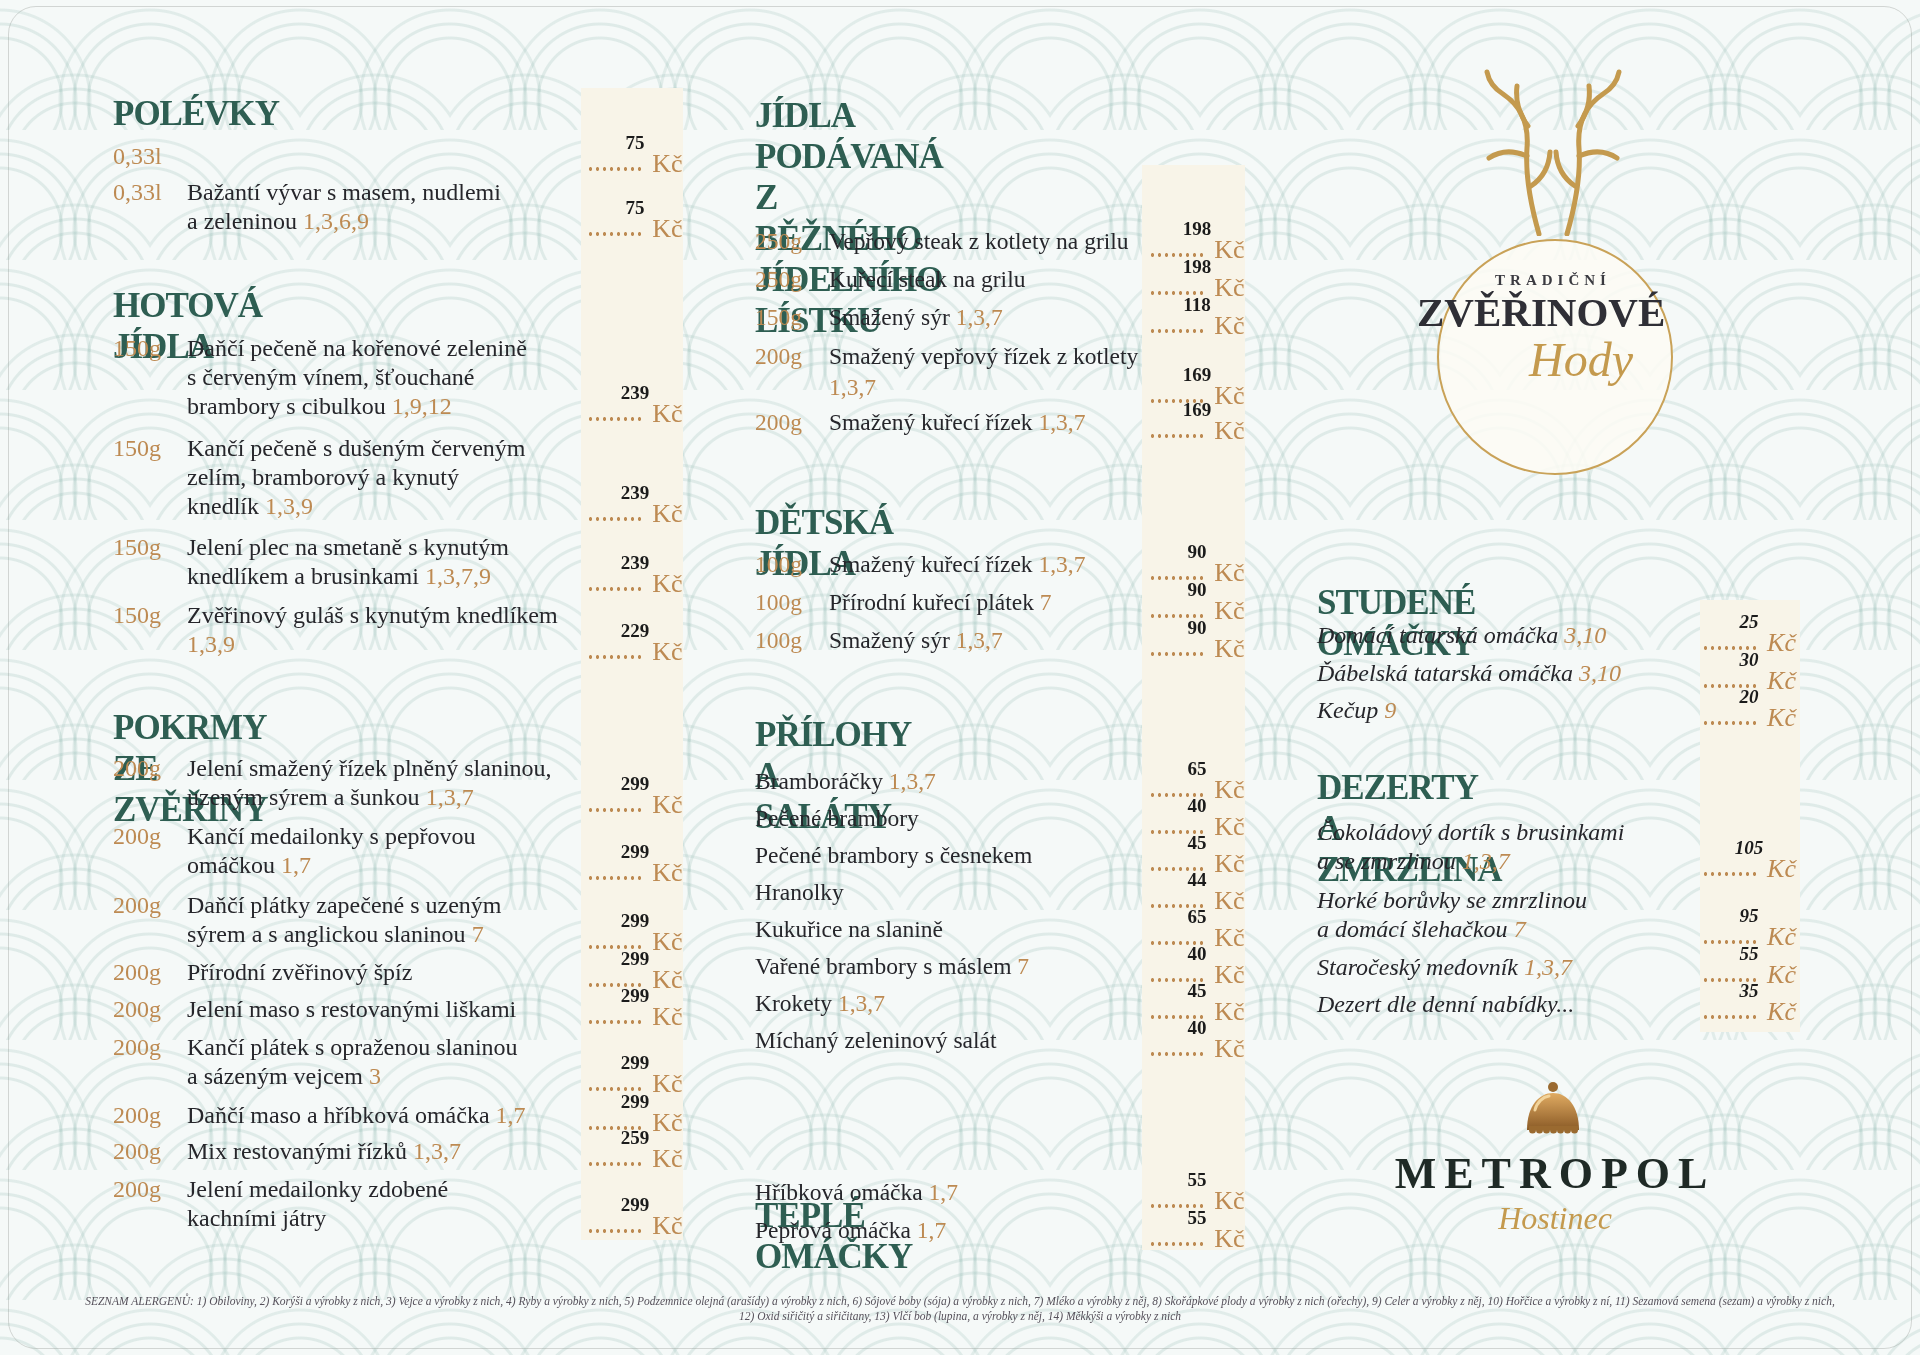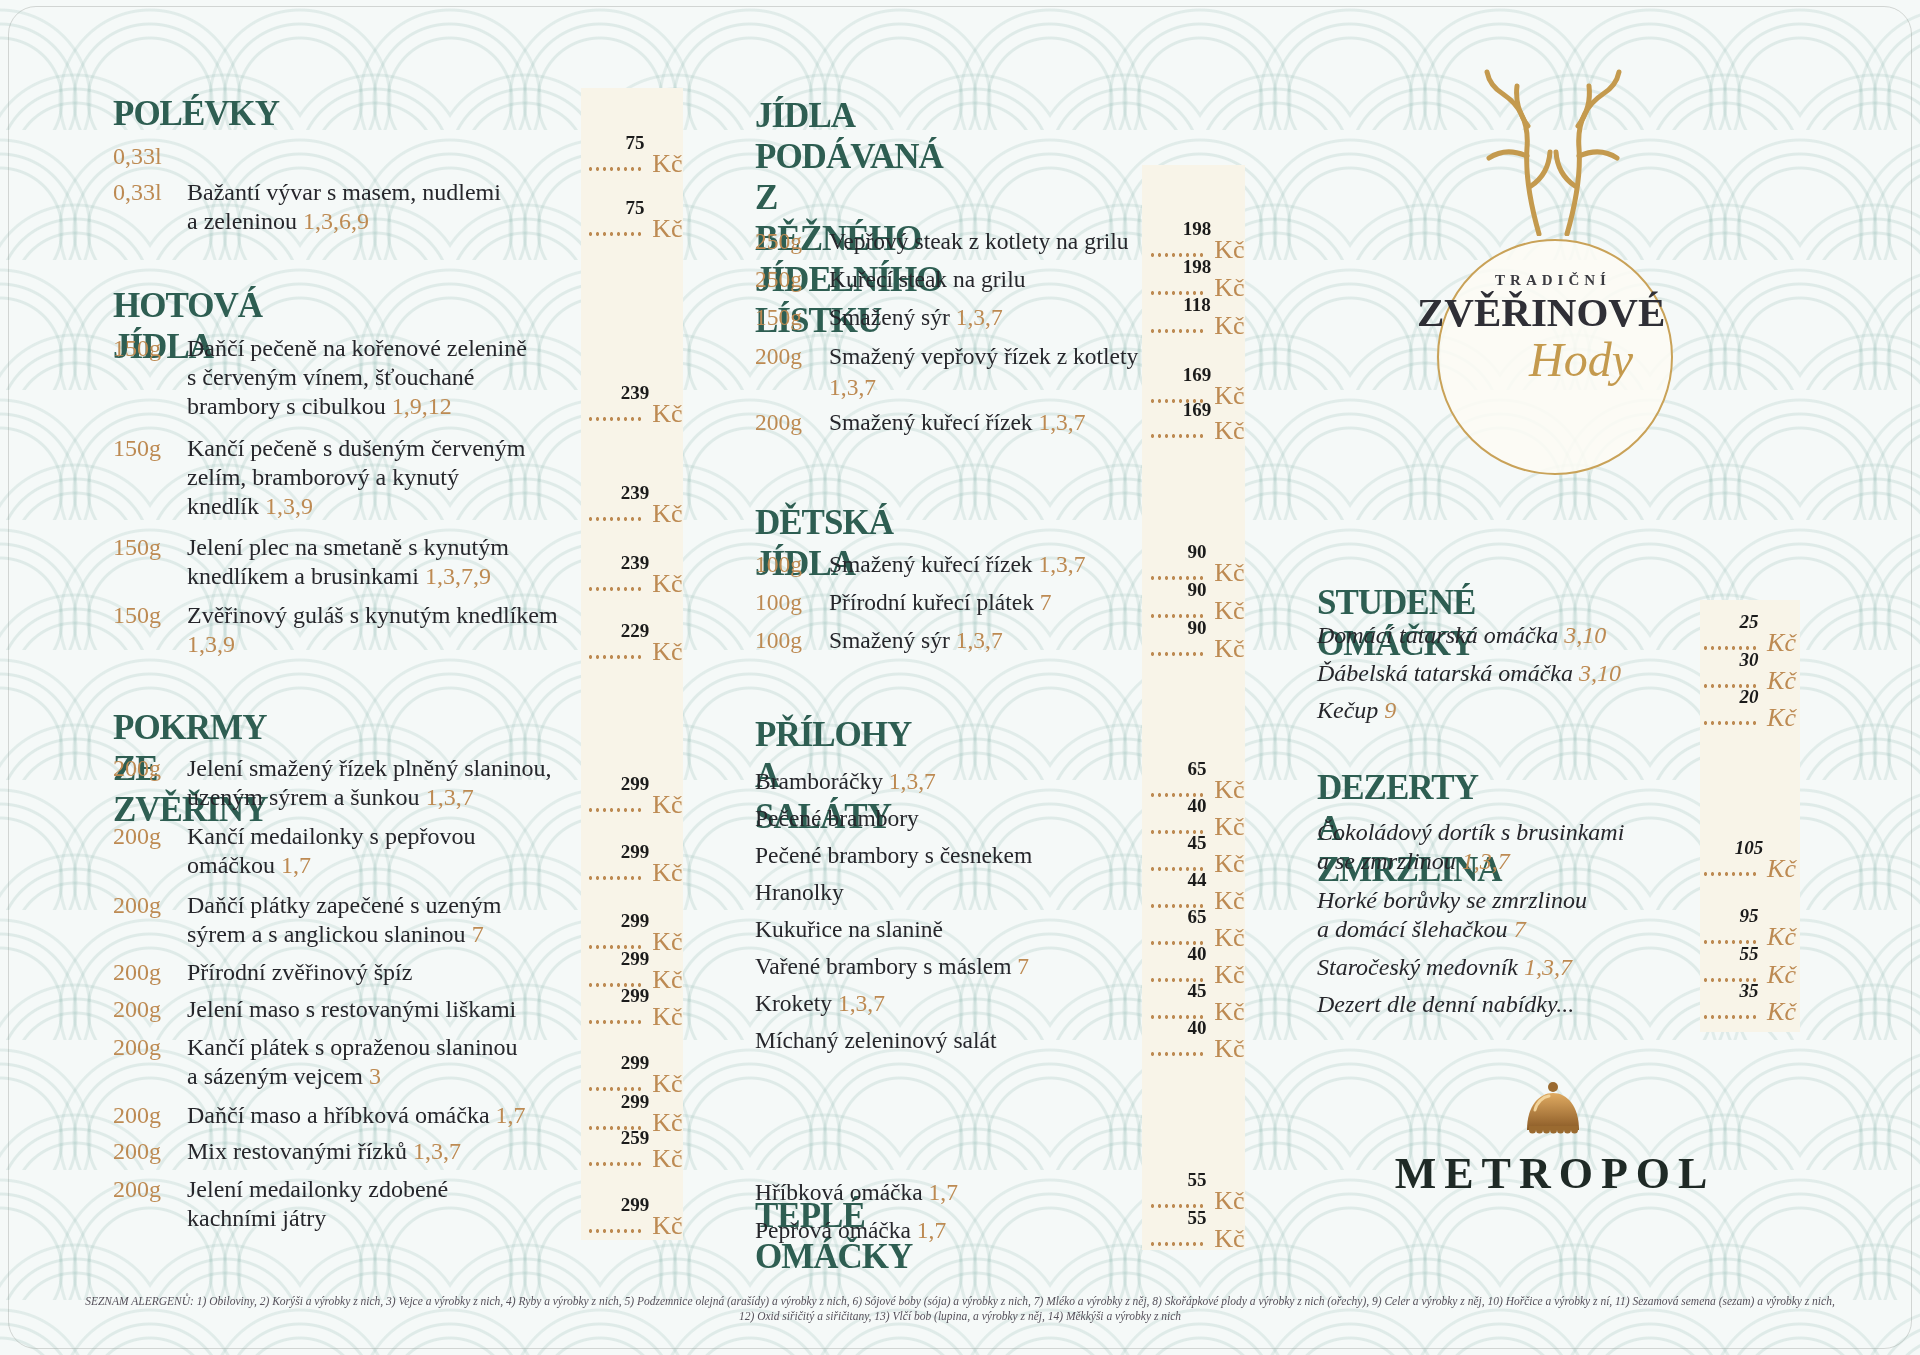--- a/index.html
+++ b/index.html
@@ -536,20 +536,21 @@
         <stop offset="0" stop-color="#e0ab62"></stop>
           <stop offset="1" stop-color="#8a5a26"></stop>
       </linearGradient>
     </defs>
     <circle cx="32" cy="7" r="5" fill="#9a6a30"></circle>
     <path d="M6,50 C6,26 18,13 32,13 C46,13 58,26 58,50 Z" fill="url(#gGold)"></path>
     <path d="M8,50 a3.5,3.5 0 0 0 7,0 a3.5,3.5 0 0 0 7,0 a3.5,3.5 0 0 0 7,0 a3.5,3.5 0 0 0 7,0 a3.5,3.5 0 0 0 7,0 a3.5,3.5 0 0 0 7,0 a3.5,3.5 0 0 0 7,0 l0,-4 l-49,0 Z" fill="#9a6a30"></path>
     <path d="M14,30 C16,22 22,17 28,16" stroke="#f2d49b" stroke-width="3" fill="none" stroke-linecap="round"></path>
   </svg>
   <div class="brand-name">METROPOL</div>
+  <div class="brand-script">Hostinec</div>
 
   <div class="footer">
     <div>SEZNAM ALERGENŮ: 1) Obiloviny, 2) Korýši a výrobky z nich, 3) Vejce a výrobky z nich, 4) Ryby a výrobky z nich, 5) Podzemnice olejná (arašídy) a výrobky z nich, 6) Sójové boby (sója) a výrobky z nich, 7) Mléko a výrobky z něj, 8) Skořápkové plody a výrobky z nich (ořechy), 9) Celer a výrobky z něj, 10) Hořčice a výrobky z ní, 11) Sezamová semena (sezam) a výrobky z nich,</div>
     <div>12) Oxid siřičitý a siřičitany, 13) Vlčí bob (lupina, a výrobky z něj, 14) Měkkýši a výrobky z nich</div>
   </div>
 
   <div class="frame"></div>
 </div>
 
 </body></html>

